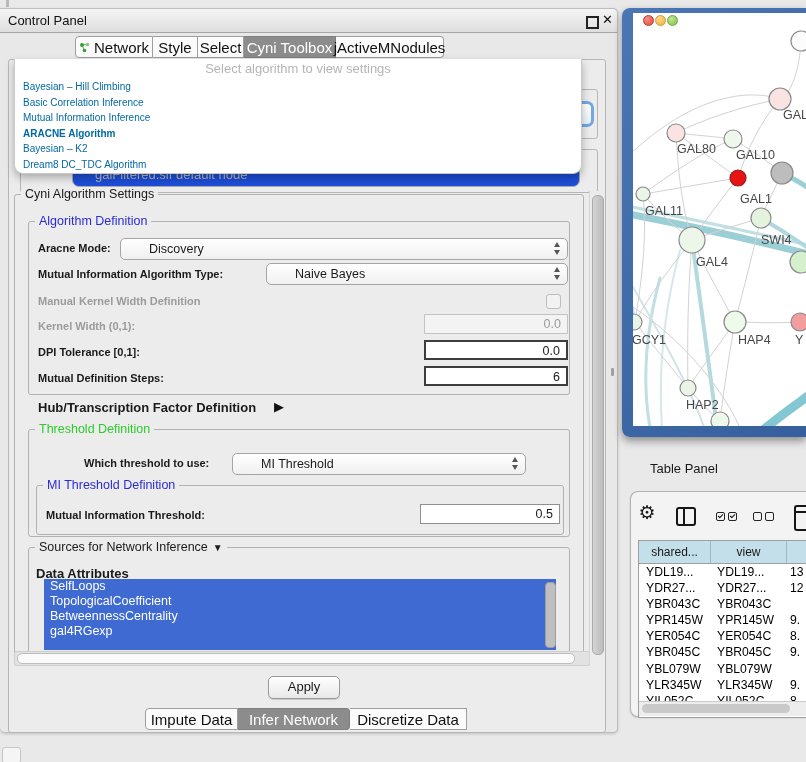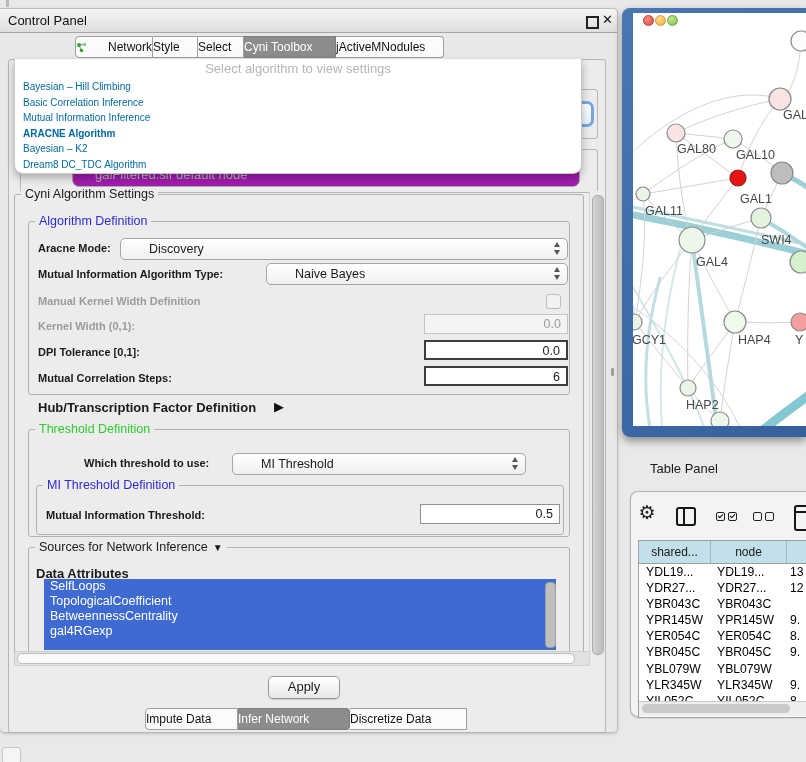--- a/index.html
+++ b/index.html
@@ -12,34 +12,34 @@
       border:1px solid #bdbdbd;border-left:none;border-radius:0 5px 5px 5px;
       box-shadow:0 1px 3px rgba(0,0,0,.18);box-sizing:border-box;}
   .cp-titlebar{position:absolute;left:0;top:0;width:100%;height:23px;
       background:linear-gradient(#f5f5f5,#dedede);border-bottom:1px solid #a6a6a6;border-radius:0 5px 0 0;}
   .cp-title{position:absolute;left:8px;top:4px;font-size:13px;color:#111;}
   .float-icon{position:absolute;left:586px;top:7px;width:9px;height:9px;border:2px solid #222;}
   .close-icon{position:absolute;left:602px;top:3px;font-size:13px;font-weight:bold;color:#111;}
 
   .tabbar{position:absolute;left:75px;top:27px;height:22px;display:flex;z-index:4;}
   .tab{height:22px;line-height:21px;background:#fbfbfb;border:1px solid #9f9f9f;border-left:none;
-       font-size:12px;text-align:center;color:#111;box-sizing:border-box;display:flex;align-items:center;justify-content:space-between;gap:4px;}
+       font-size:15px;text-align:center;color:#111;box-sizing:border-box;display:flex;align-items:center;justify-content:center;gap:4px;}
   .tab.first{border-left:1px solid #9f9f9f;border-radius:4px 0 0 4px;}
   .tab.last{border-radius:0 4px 4px 0;}
   .tab.selected{background:#8c8c8c;color:#fff;border-color:#7f7f7f;}
 
   .panel{position:absolute;left:8px;top:50px;width:596px;height:672px;background:#ececec;
          border:1px solid #b6b6b6;border-radius:3px;z-index:1;}
 
   
   .bg-g{border:1px solid #b6b6b6;border-radius:3px;background:#ececec;z-index:2;}
   .bg-combo-focus{left:502px;top:92px;width:92px;height:26px;border:3px solid #74a7e2;border-radius:7px;
          background:linear-gradient(#fff,#e9f1fa);z-index:2;}
   .bg-combo2{left:72px;top:152px;width:508px;height:26px;border:1px solid #ababab;border-radius:7px;
-         background:#a21caf;color:#b9b9b9;font-size:13px;line-height:25px;padding-left:22px;z-index:2;}
+         background:#1d4ed8;color:#b9b9b9;font-size:13px;line-height:25px;padding-left:22px;z-index:2;}
 
   
   .popup{position:absolute;left:14px;top:50px;width:566px;height:114px;background:#fff;
          border:1px solid #c9c9c9;border-top:none;border-radius:0 0 9px 9px;
          box-shadow:0 4px 9px rgba(0,0,0,.28);z-index:10;overflow:hidden;}
   .popup-header{height:20px;line-height:20px;text-align:center;color:#b5b5b5;font-size:13px;}
   .popup-item{height:15.5px;line-height:15.5px;font-size:10px;color:#0369a1;padding-left:8px;white-space:nowrap;}
   .popup-item.bold{font-weight:bold;}
 
   
@@ -198,21 +198,21 @@
           <span class="arr-up" style="display:block"></span>
           <span class="arr-dn" style="display:block"></span>
         </span>
     </div>
     <span class="lbl dis" style="left:38px;top:286px">Manual Kernel Width Definition</span>
     <div class="cbx" style="left:546px;top:285px"></div>
     <span class="lbl dis" style="left:38px;top:311px">Kernel Width (0,1):</span>
     <div class="tfield dis" style="left:424px;top:305px;width:144px">0.0</div>
     <span class="lbl" style="left:38px;top:337px">DPI Tolerance [0,1]:</span>
     <div class="tfield strong" style="left:424px;top:331px;width:144px">0.0</div>
-    <span class="lbl" style="left:38px;top:363px">Mutual Correlation Steps:</span>
+    <span class="lbl" style="left:38px;top:363px">Mutual Definition Steps:</span>
     <div class="tfield strong" style="left:424px;top:357px;width:144px">6</div>
 
     <span class="lbl" style="left:38px;top:391px;font-size:13px">Hub/Transcription Factor Definition</span>
     <span class="lbl tri" style="left:274px;top:390px;font-size:13px">▶</span>
 
     <div class="gb" style="left:28px;top:420px;width:540px;height:106px">
       <span class="gb-legend leg-green">Threshold Definition</span>
     </div>
     <span class="lbl" style="left:84px;top:448px">Which threshold to use:</span>
     <div class="combo" style="left:232px;top:444px;width:294px">
@@ -352,21 +352,21 @@
       </div>
     <div class="mini-box" style="left:122px;top:20px"></div>
     <div class="mini-box" style="left:134px;top:20px"></div>
     <div class="tp-partial">
         <div class="bar"></div>
       </div>
 
     <div class="tp-table">
       <div class="tp-head">
         <div class="tp-hc" style="width:72px">shared...</div>
-        <div class="tp-hc" style="width:76px">node</div>
+        <div class="tp-hc" style="width:76px">view</div>
         <div class="tp-hc" style="flex:1"></div>
       </div>
       <div class="tp-rows" id="tp-rows">
           <div class="trow">
             <div class="tc1">YDL19...</div>
             <div class="tc2">YDL19...</div>
             <div class="tc3">13</div>
           </div>
           <div class="trow">
             <div class="tc1">YDR27...</div>

